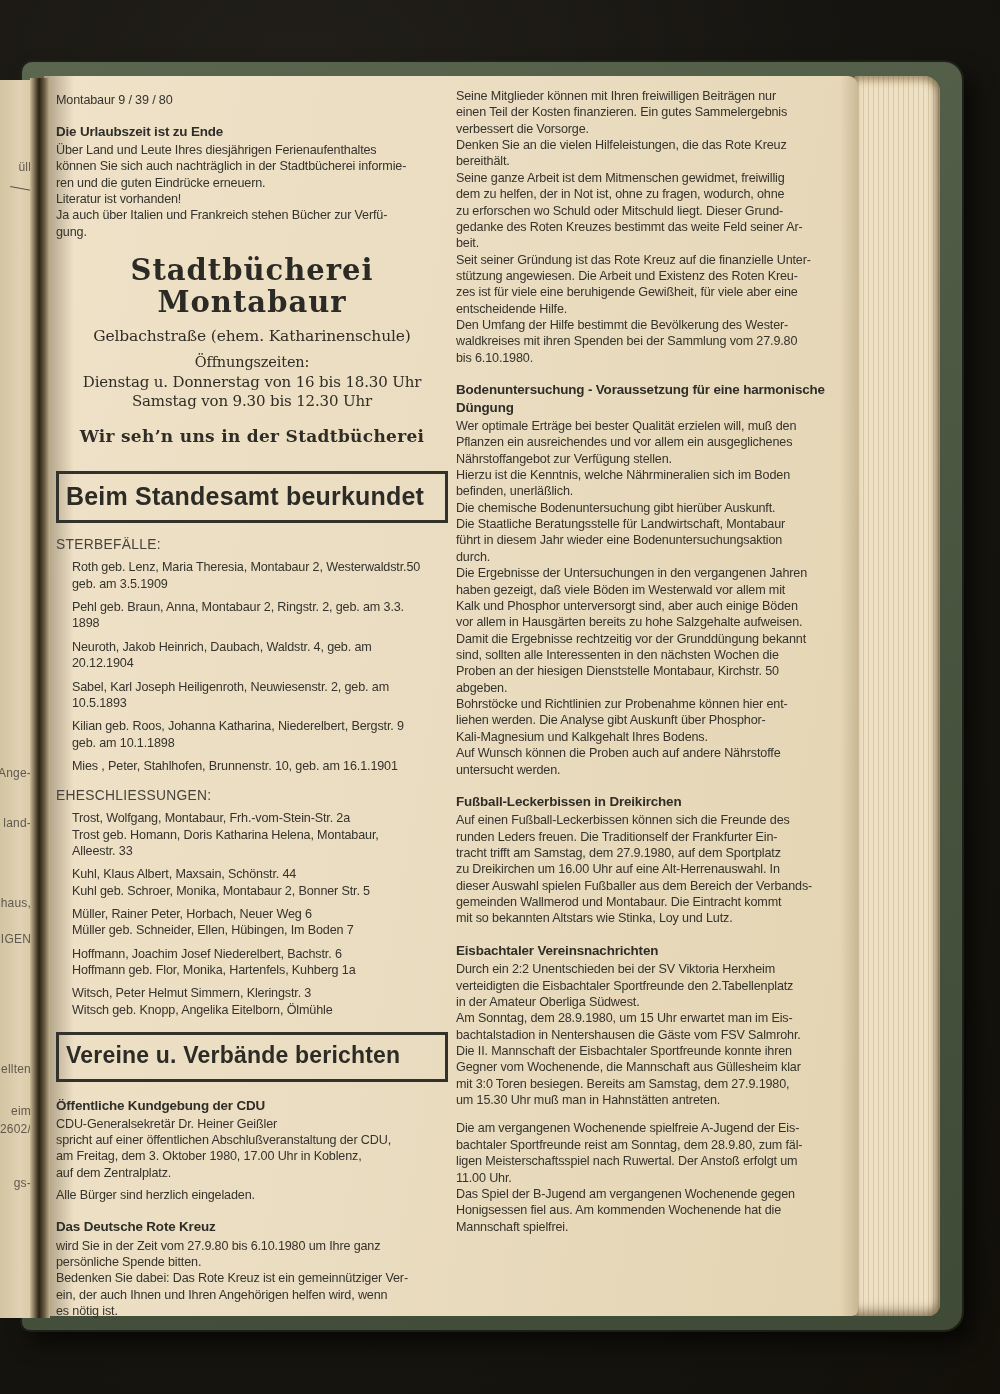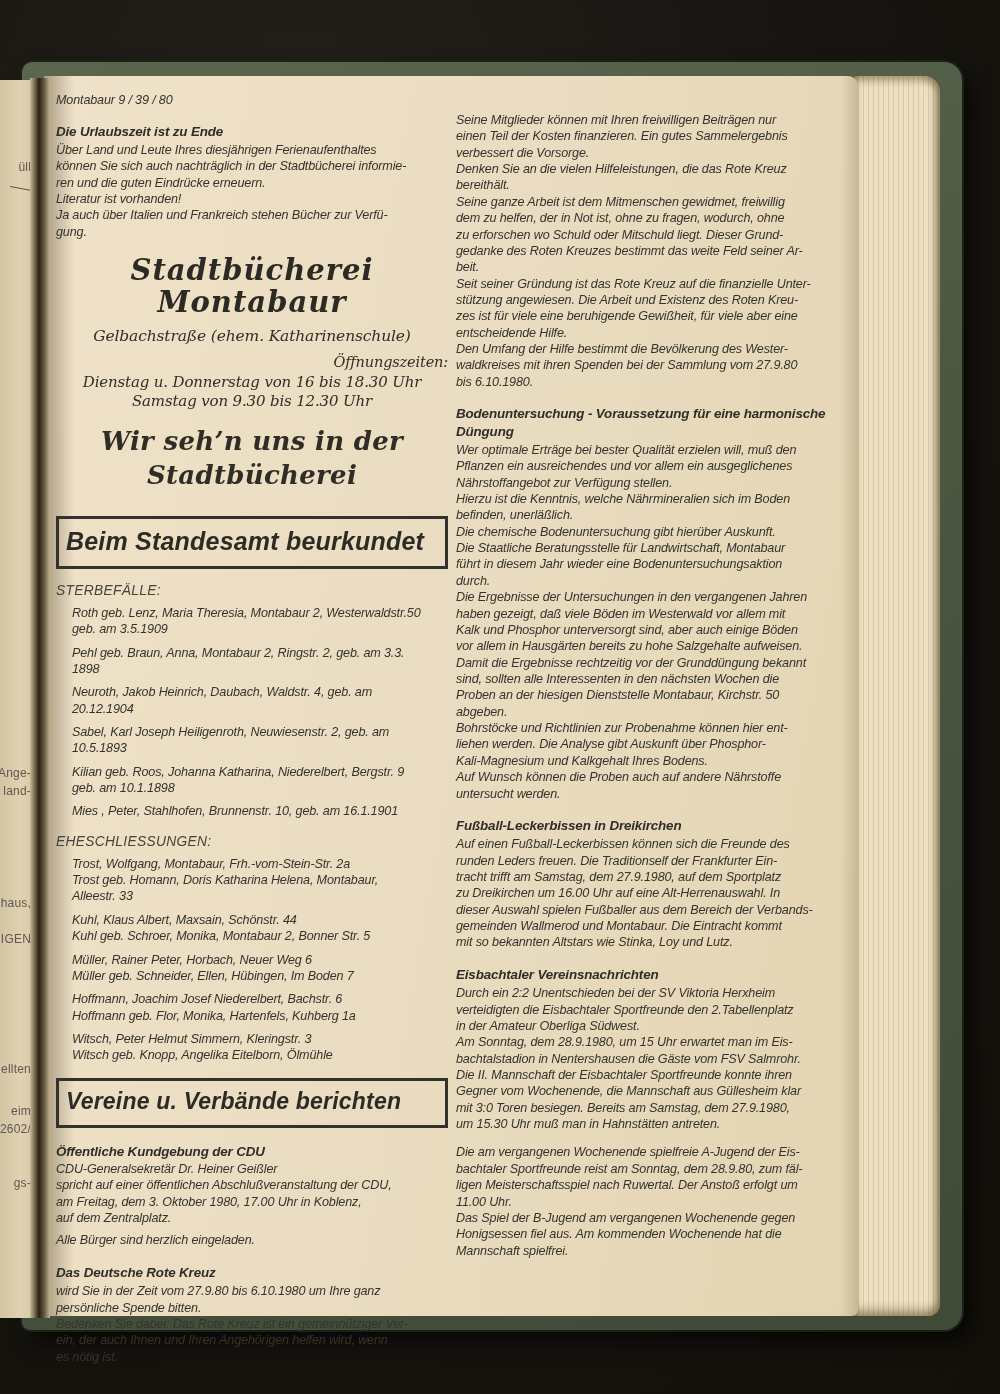--- a/index.html
+++ b/index.html
@@ -26,57 +26,56 @@
     background:linear-gradient(90deg,#d3c4a2,#e0d2b2 60%,#d8c9a7);
   }
   .fold{
     position:absolute;left:30px;top:78px;width:20px;height:1240px;
     background:linear-gradient(90deg,#cbbb97 0%,#2a2112 45%,#6a5c42 72%,#c4b38d 100%);
   }
   .main-page{
     position:absolute;left:44px;top:76px;width:814px;height:1240px;
     background:linear-gradient(100deg,#efe2c8 0%,#eadcc0 50%,#e3d4b2 100%);
     border-radius:0 10px 6px 0;
-    font-style:italic;
   }
   .main-page::before{
     content:"";position:absolute;left:0;top:0;width:30px;height:100%;
     background:linear-gradient(90deg,rgba(62,46,20,.40),rgba(62,46,20,0));
     pointer-events:none;
   }
   .main-page::after{
     content:"";position:absolute;right:0;top:0;width:18px;height:100%;
     background:linear-gradient(270deg,rgba(120,95,55,.25),rgba(120,95,55,0));
     pointer-events:none;
   }
   .frag{position:absolute;right:3px;font-size:12px;color:#5f584e;letter-spacing:.2px;}
   .frag-dash{position:absolute;right:2px;width:22px;border-top:1.6px solid #5a534a;transform:rotate(10deg);}
   .col{position:absolute;color:#35332c;font-size:12.6px;line-height:1.3;letter-spacing:-0.15px;}
   .col-left{left:12px;top:16px;width:392px;}
-  .col-right{left:412px;top:36px;width:398px;}
+  .col-right{left:412px;top:12px;width:398px;}
   .issue{margin:0 0 2px;}
   .subhead{font-weight:bold;font-size:13.4px;margin:15px 0 1px;color:#2f2d27;}
   .rh{font-weight:bold;font-size:13.4px;margin:15px 0 2px;color:#2f2d27;}
   .par{white-space:pre-line;margin:0;}
   .mt6{margin-top:6px;}
   .mt12{margin-top:12px;}
   .record{white-space:pre-line;margin:0 16px 7px;}
   .label{font-size:13.8px;letter-spacing:.3px;margin:13px 0 5px;color:#47443b;}
   .boxed{
     border:3px solid #33312b;padding:6px 7px 8px;display:block;
     font-weight:bold;font-size:25px;letter-spacing:.2px;color:#2d2b25;
     margin:24px 0 12px;background:transparent;
   }
   .boxed.v{font-size:23px;margin:14px 0 10px;}
   .serif{font-family:"DejaVu Serif", serif;text-align:center;color:#302d26;}
   .lib-title{font-weight:bold;font-size:29px;line-height:1.12;white-space:pre-line;margin:14px 0 7px;letter-spacing:1px;color:#2c2a24;}
   .lib-address{font-size:15.5px;margin:0 0 7px;}
-  .lib-hlabel{font-size:14.5px;margin:0 0 1px;text-align:right;}
+  .lib-hlabel{font-size:14.5px;margin:0 0 1px;}
   .lib-hours{font-size:15px;white-space:pre-line;}
-  .lib-slogan{font-weight:bold;font-size:26px;margin:13px 0 2px;letter-spacing:.3px;}
+  .lib-slogan{font-weight:bold;font-size:17px;margin:13px 0 2px;letter-spacing:.3px;}
   .h2l{white-space:pre-line;}
 </style>
 </head>
 <body>
 
 <div class="cover"></div>
 
 <div class="page-edges"></div>
 
 <div class="main-page">
@@ -214,21 +213,21 @@
     <div class="par">Das Spiel der B-Jugend am vergangenen Wochenende gegen
 Honigsessen fiel aus. Am kommenden Wochenende hat die
 Mannschaft spielfrei.</div>
   </div>
 </div>
 
 <div class="prev-strip">
   <span class="frag" style="top:80px">üll</span>
   <div class="frag-dash" style="top:108px"></div>
   <span class="frag" style="top:686px">Ange-</span>
-  <span class="frag" style="top:704px">land-</span>
+  <span class="frag" style="top:736px">land-</span>
   <span class="frag" style="top:816px">haus,</span>
   <span class="frag" style="top:852px">IGEN</span>
   <span class="frag" style="top:982px">ellten</span>
   <span class="frag" style="top:1024px">eim</span>
   <span class="frag" style="top:1042px">2602/</span>
   <span class="frag" style="top:1096px">gs-</span>
 </div>
 
 <div class="fold"></div>
 

